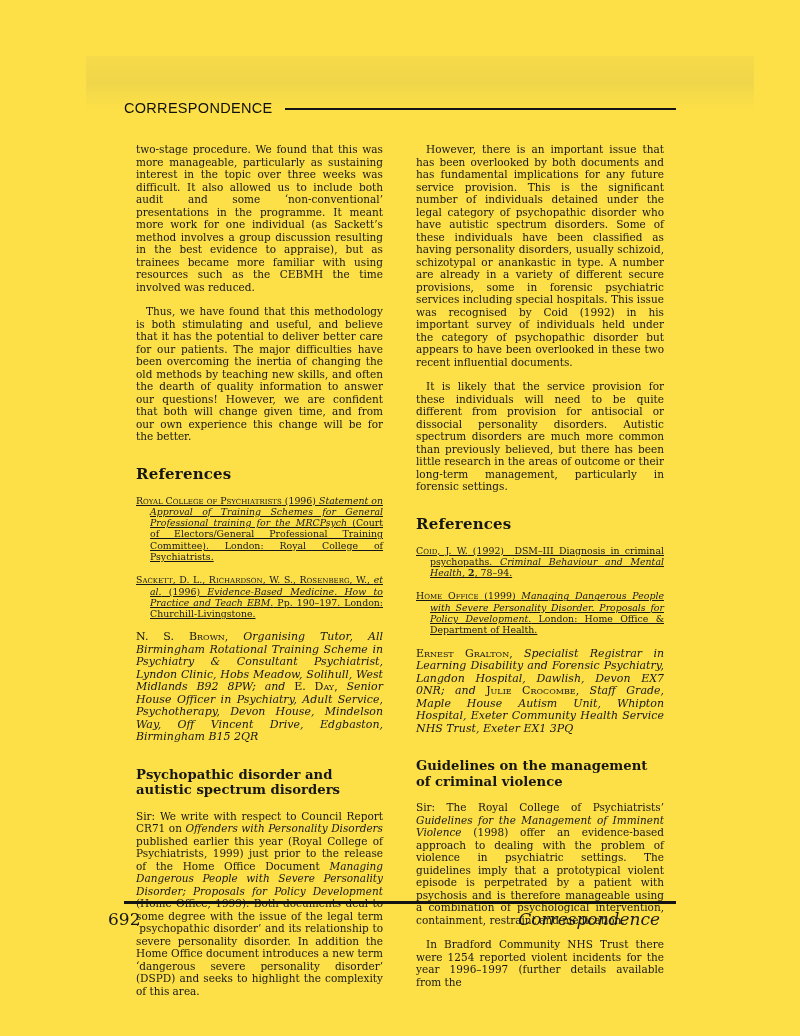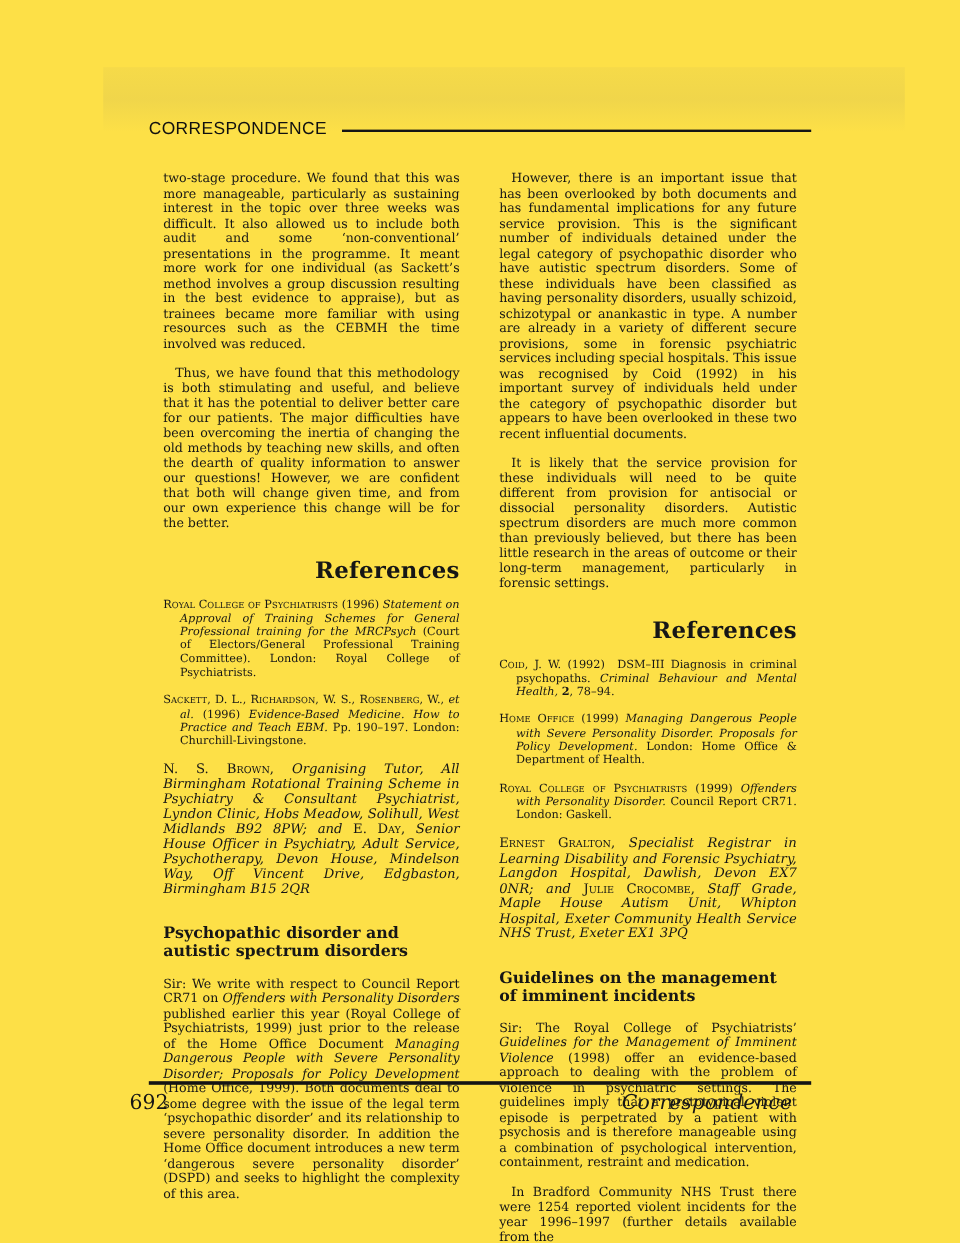--- a/index.html
+++ b/index.html
@@ -50,31 +50,31 @@
   .col p { margin: 12px; }
   .para {
     font-size: 10.5px;
     line-height: 12.5px;
     text-align: justify;
   }
   .para.indent { text-indent: 10px; }
   .refs-heading {
     margin-top: 22px !important;
     margin-bottom: 5px !important;
-    font-size: 19px;
+    font-size: 15px;
     font-weight: bold;
     letter-spacing: 0.2px;
-    text-align: right;
   }
   .ref {
     font-size: 9.4px;
     line-height: 11.3px;
     text-align: justify;
     padding-left: 14px;
     text-indent: -14px;
+    text-decoration: underline;
   }
   .sig {
     margin-top: 12px !important;
     font-size: 11px;
     line-height: 12.5px;
     text-align: justify;
   }
   .heading {
     margin-top: 23px !important;
     margin-bottom: 6px !important;
@@ -122,23 +122,22 @@
       <p class="sig"><span class="s-sc">N. S. Brown</span><span>, </span><span class="s-i">Organising Tutor, All Birmingham Rotational Training Scheme in Psychiatry &amp; Consultant Psychiatrist, Lyndon Clinic, Hobs Meadow, Solihull, West Midlands B92 8PW; and </span><span class="s-sc">E. Day</span><span>, </span><span class="s-i">Senior House Officer in Psychiatry, Adult Service, Psychotherapy, Devon House, Mindelson Way, Off Vincent Drive, Edgbaston, Birmingham B15 2QR</span></p>
       <p class="heading"><span>Psychopathic disorder and autistic spectrum disorders</span></p>
       <p class="para"><span>Sir: We write with respect to Council Report CR71 on </span><span class="s-i">Offenders with Personality Disorders</span><span> published earlier this year (Royal College of Psychiatrists, 1999) just prior to the release of the Home Office Document </span><span class="s-i">Managing Dangerous People with Severe Personality Disorder; Proposals for Policy Development</span><span> (Home Office, 1999). Both documents deal to some degree with the issue of the legal term ‘psychopathic disorder’ and its relationship to severe personality disorder. In addition the Home Office document introduces a new term ‘dangerous severe personality disorder’ (DSPD) and seeks to highlight the complexity of this area.</span></p>
     </div>
   <div class="col col-right" id="col-right">
       <p class="para indent"><span>However, there is an important issue that has been overlooked by both documents and has fundamental implications for any future service provision. This is the significant number of individuals detained under the legal category of psychopathic disorder who have autistic spectrum disorders. Some of these individuals have been classified as having personality disorders, usually schizoid, schizotypal or anankastic in type. A number are already in a variety of different secure provisions, some in forensic psychiatric services including special hospitals. This issue was recognised by Coid (1992) in his important survey of individuals held under the category of psychopathic disorder but appears to have been overlooked in these two recent influential documents.</span></p>
       <p class="para indent"><span>It is likely that the service provision for these individuals will need to be quite different from provision for antisocial or dissocial personality disorders. Autistic spectrum disorders are much more common than previously believed, but there has been little research in the areas of outcome or their long-term management, particularly in forensic settings.</span></p>
       <p class="refs-heading"><span>References</span></p>
       <p class="ref"><span class="s-sc">Coid, J. W.</span><span> (1992)&nbsp; DSM–III Diagnosis in criminal psychopaths. </span><span class="s-i">Criminal Behaviour and Mental Health,</span><span> </span><span class="s-b">2</span><span>, 78–94.</span></p>
       <p class="ref"><span class="s-sc">Home Office</span><span> (1999) </span><span class="s-i">Managing Dangerous People with Severe Personality Disorder. Proposals for Policy Development.</span><span> London: Home Office &amp; Department of Health.</span></p>
-      <p class="ref"><span class="s-sc">Royal College of Psychiatrists</span><span> (1999) </span><span class="s-i">Offenders with Personality Disorder.</span><span> Council Report CR71. London: Gaskell.</span></p>
       <p class="sig"><span class="s-sc">Ernest Gralton</span><span>, </span><span class="s-i">Specialist Registrar in Learning Disability and Forensic Psychiatry, Langdon Hospital, Dawlish, Devon EX7 0NR; and </span><span class="s-sc">Julie Crocombe</span><span>, </span><span class="s-i">Staff Grade, Maple House Autism Unit, Whipton Hospital, Exeter Community Health Service NHS Trust, Exeter EX1 3PQ</span></p>
-      <p class="heading"><span>Guidelines on the management of imminent incidents</span></p>
+      <p class="heading"><span>Guidelines on the management of criminal violence</span></p>
       <p class="para"><span>Sir: The Royal College of Psychiatrists’ </span><span class="s-i">Guidelines for the Management of Imminent Violence</span><span> (1998) offer an evidence-based approach to dealing with the problem of violence in psychiatric settings. The guidelines imply that a prototypical violent episode is perpetrated by a patient with psychosis and is therefore manageable using a combination of psychological intervention, containment, restraint and medication.</span></p>
       <p class="para indent"><span>In Bradford Community NHS Trust there were 1254 reported violent incidents for the year 1996–1997 (further details available from the</span></p>
     </div>
 
   <div class="footer-rule"></div>
   <div class="footer">
     <span>692</span>
     <span class="running-title">Correspondence</span>
   </div>
 </div>

